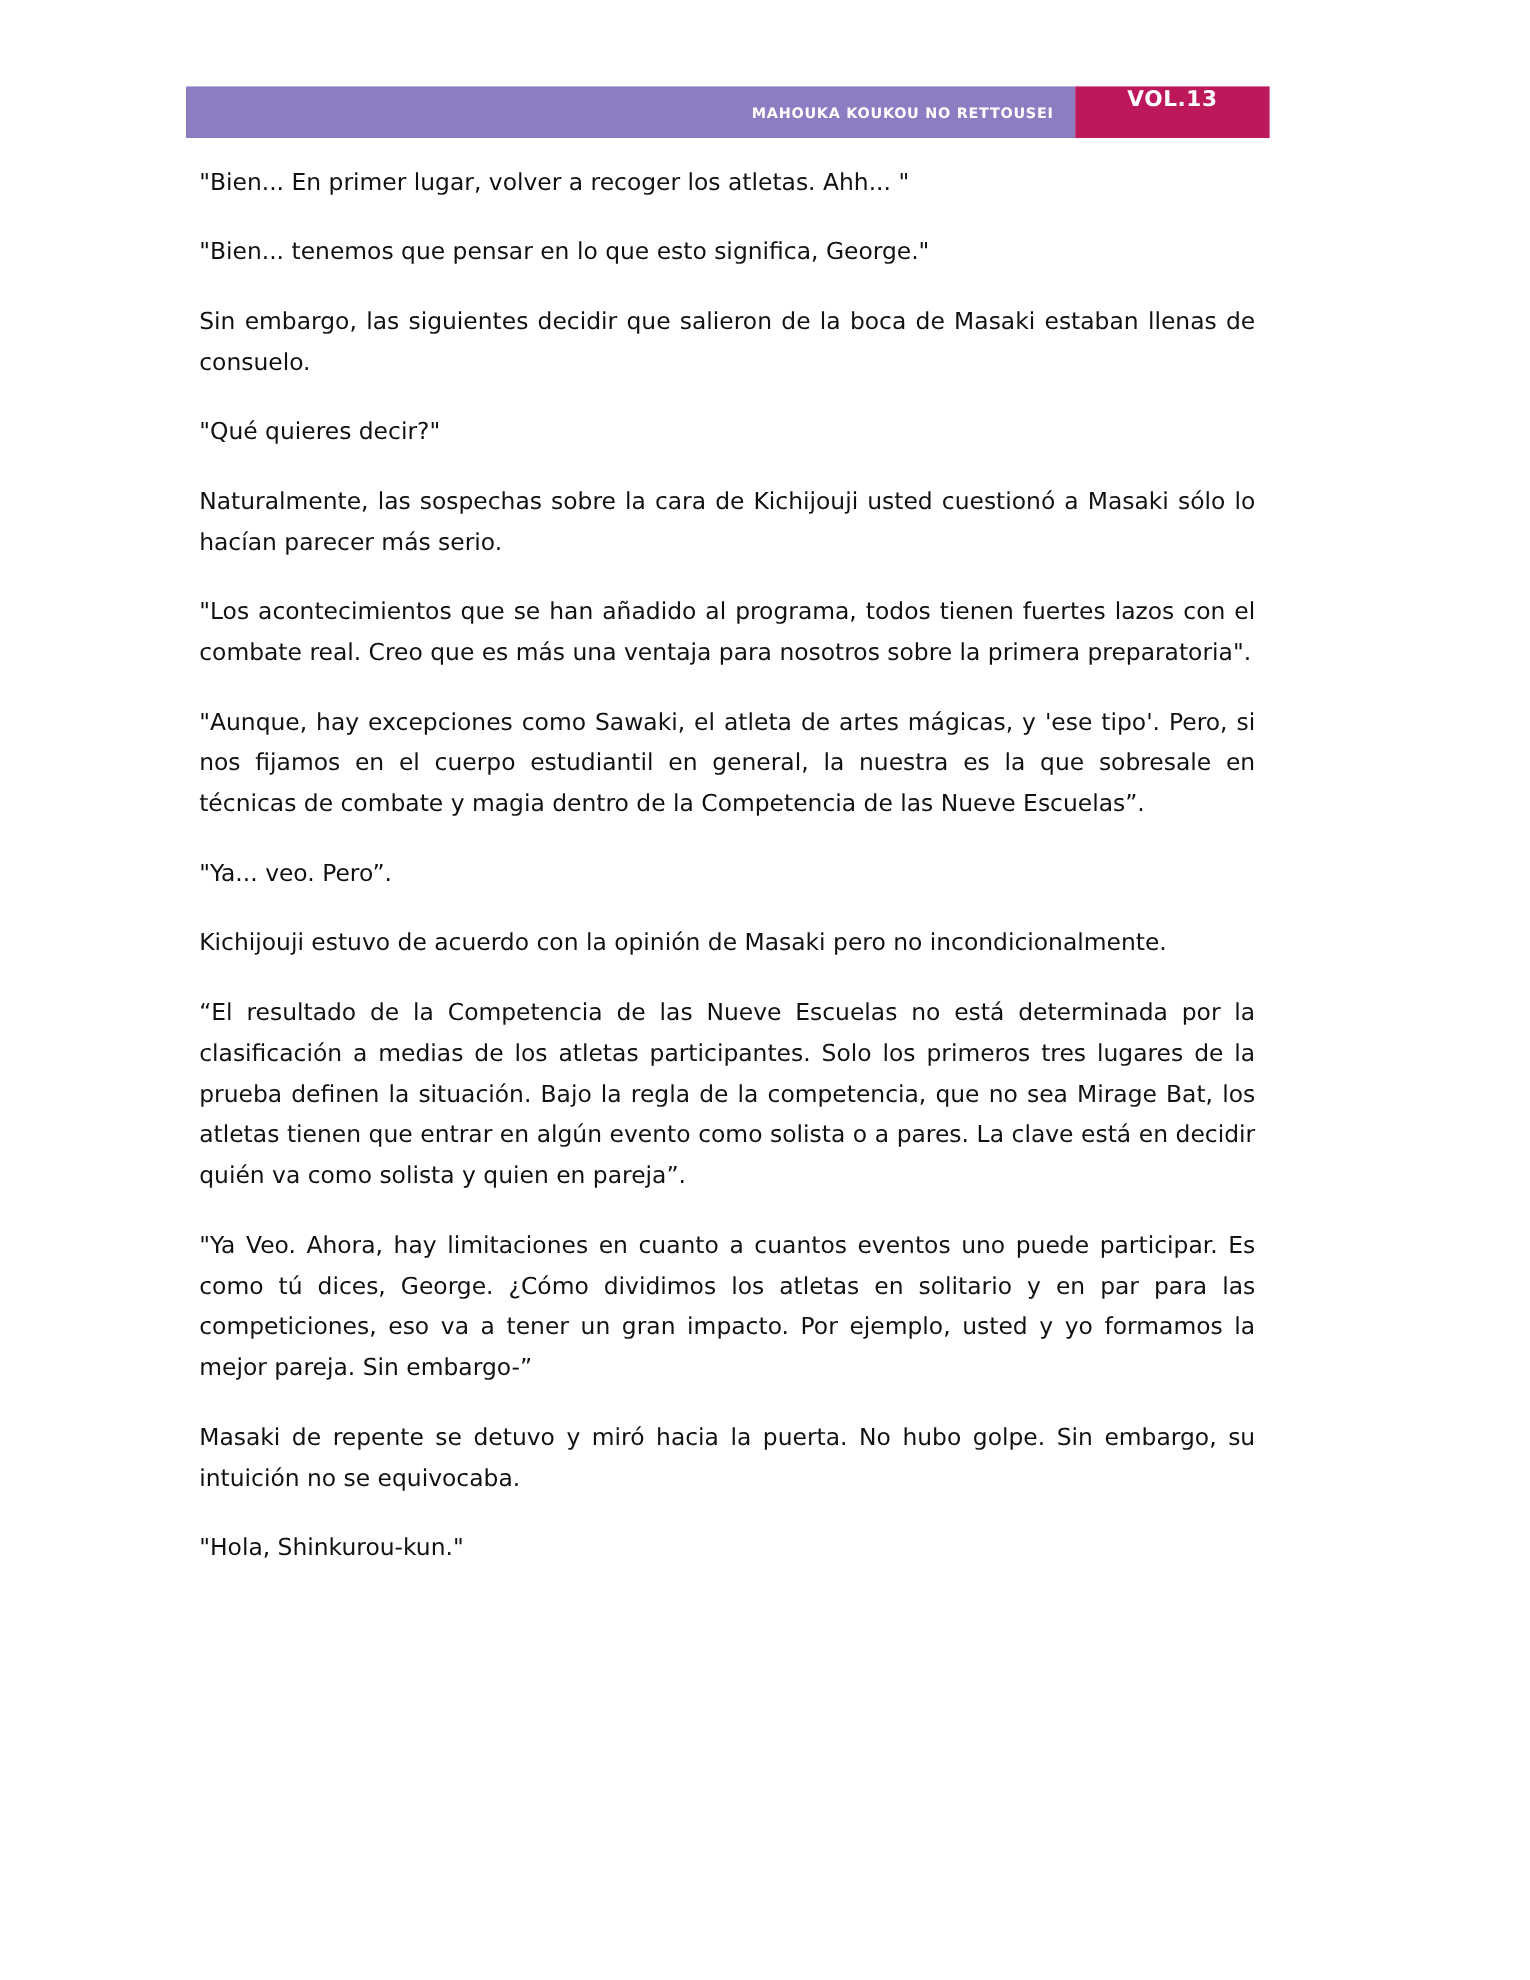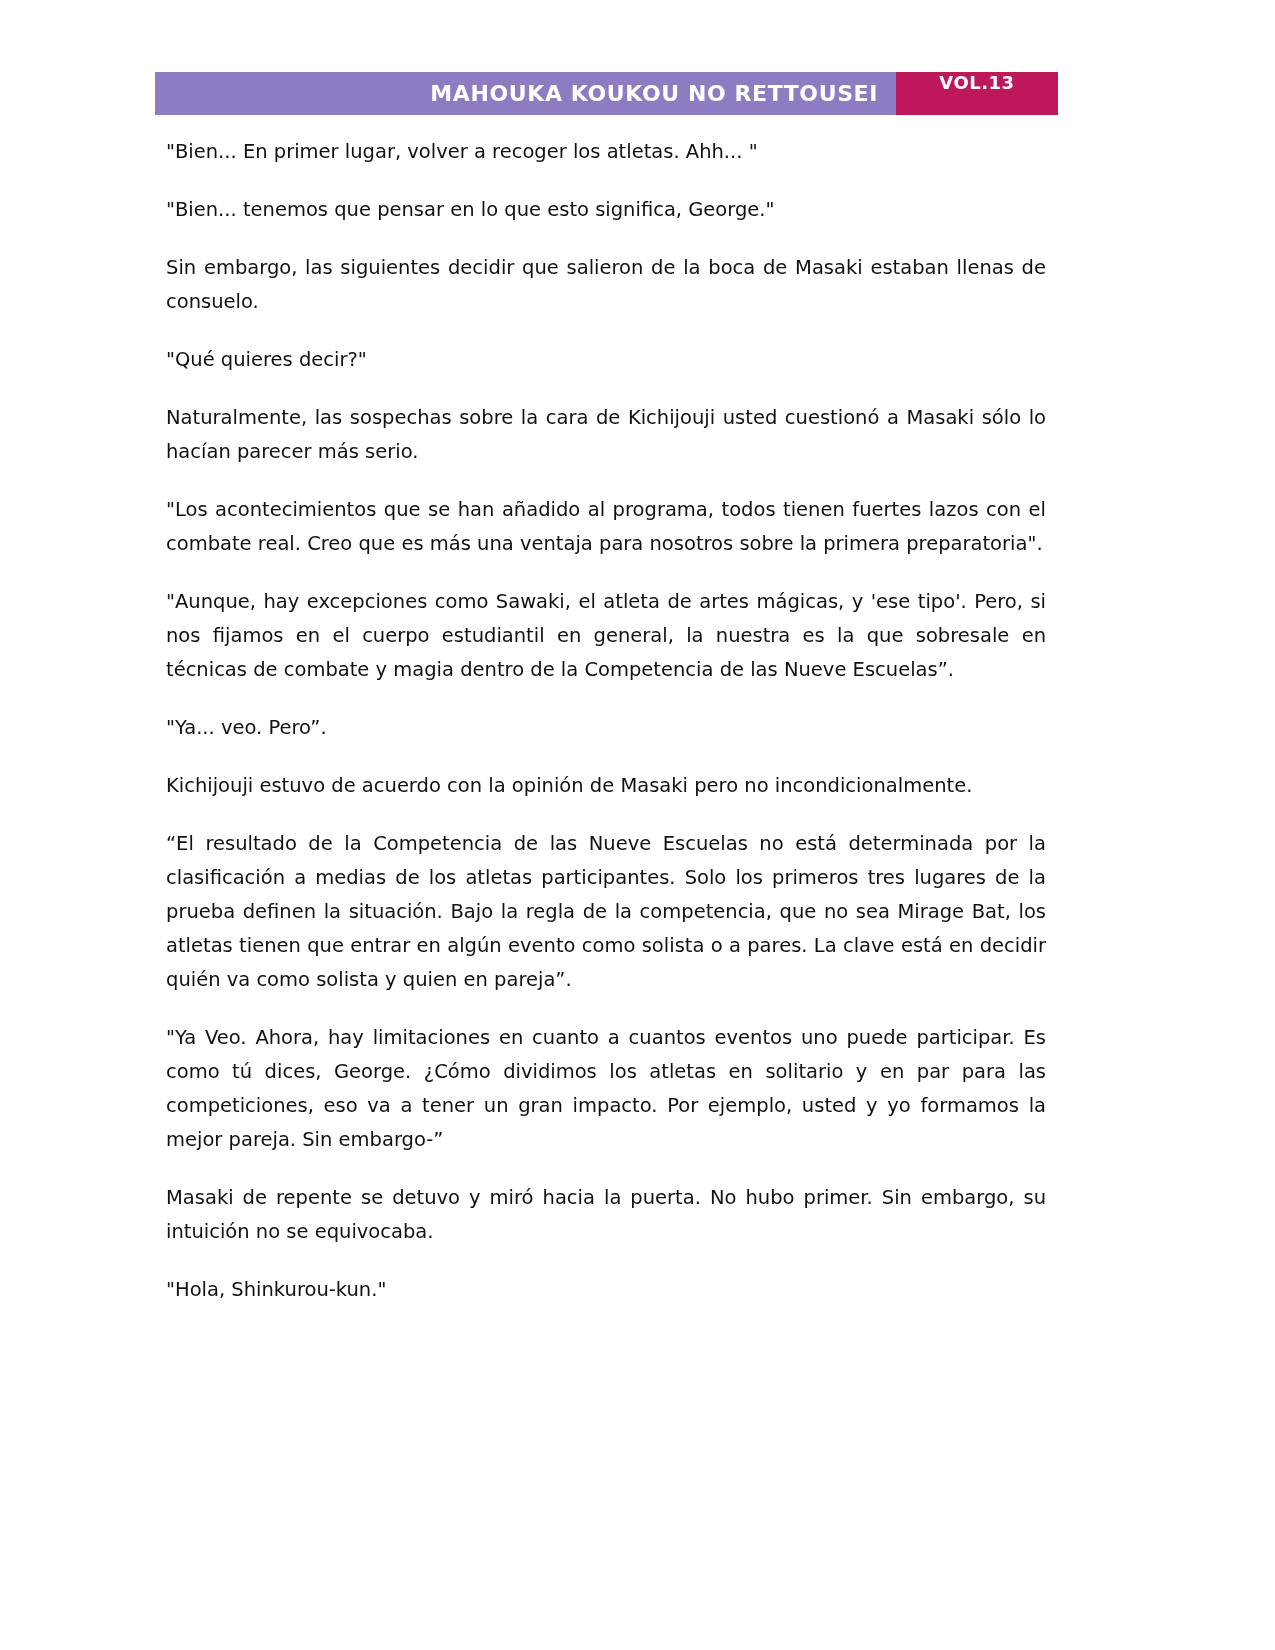--- a/index.html
+++ b/index.html
@@ -38,21 +38,21 @@
     background: #8e7cc3;
     display: flex;
     align-items: center;
     justify-content: flex-end;
     padding-right: 18px;
     box-sizing: border-box;
   }
   .header-title {
     color: #ffffff;
     font-family: "DejaVu Sans", sans-serif;
-    font-size: 22px;
+    font-size: 12px;
     font-weight: bold;
     letter-spacing: 0.6px;
   }
   .header-vol {
     width: 162px;
     background: #be185d;
     display: flex;
     align-items: flex-start;
     justify-content: center;
   }
@@ -101,17 +101,17 @@
     <p class="para">"Bien... tenemos que pensar en lo que esto significa, George."</p>
     <p class="para">Sin embargo, las siguientes decidir que salieron de la boca de Masaki estaban llenas de consuelo.</p>
     <p class="para">"Qué quieres decir?"</p>
     <p class="para">Naturalmente, las sospechas sobre la cara de Kichijouji usted cuestionó a Masaki sólo lo hacían parecer más serio.</p>
     <p class="para">"Los acontecimientos que se han añadido al programa, todos tienen fuertes lazos con el combate real. Creo que es más una ventaja para nosotros sobre la primera preparatoria".</p>
     <p class="para">"Aunque, hay excepciones como Sawaki, el atleta de artes mágicas, y 'ese tipo'. Pero, si nos fijamos en el cuerpo estudiantil en general, la nuestra es la que sobresale en técnicas de combate y magia dentro de la Competencia de las Nueve Escuelas”.</p>
     <p class="para">"Ya... veo. Pero”.</p>
     <p class="para">Kichijouji estuvo de acuerdo con la opinión de Masaki pero no incondicionalmente.</p>
     <p class="para">“El resultado de la Competencia de las Nueve Escuelas no está determinada por la clasificación a medias de los atletas participantes. Solo los primeros tres lugares de la prueba definen la situación. Bajo la regla de la competencia, que no sea Mirage Bat, los atletas tienen que entrar en algún evento como solista o a pares. La clave está en decidir quién va como solista y quien en pareja”.</p>
     <p class="para">"Ya Veo. Ahora, hay limitaciones en cuanto a cuantos eventos uno puede participar. Es como tú dices, George. ¿Cómo dividimos los atletas en solitario y en par para las competiciones, eso va a tener un gran impacto. Por ejemplo, usted y yo formamos la mejor pareja. Sin embargo-”</p>
-    <p class="para">Masaki de repente se detuvo y miró hacia la puerta. No hubo primer. Sin embargo, su intuición no se equivocaba.</p>
+    <p class="para">Masaki de repente se detuvo y miró hacia la puerta. No hubo golpe. Sin embargo, su intuición no se equivocaba.</p>
     <p class="para last">"Hola, Shinkurou-kun."</p>
   </div>
 
 </div>
 
 </body></html>

